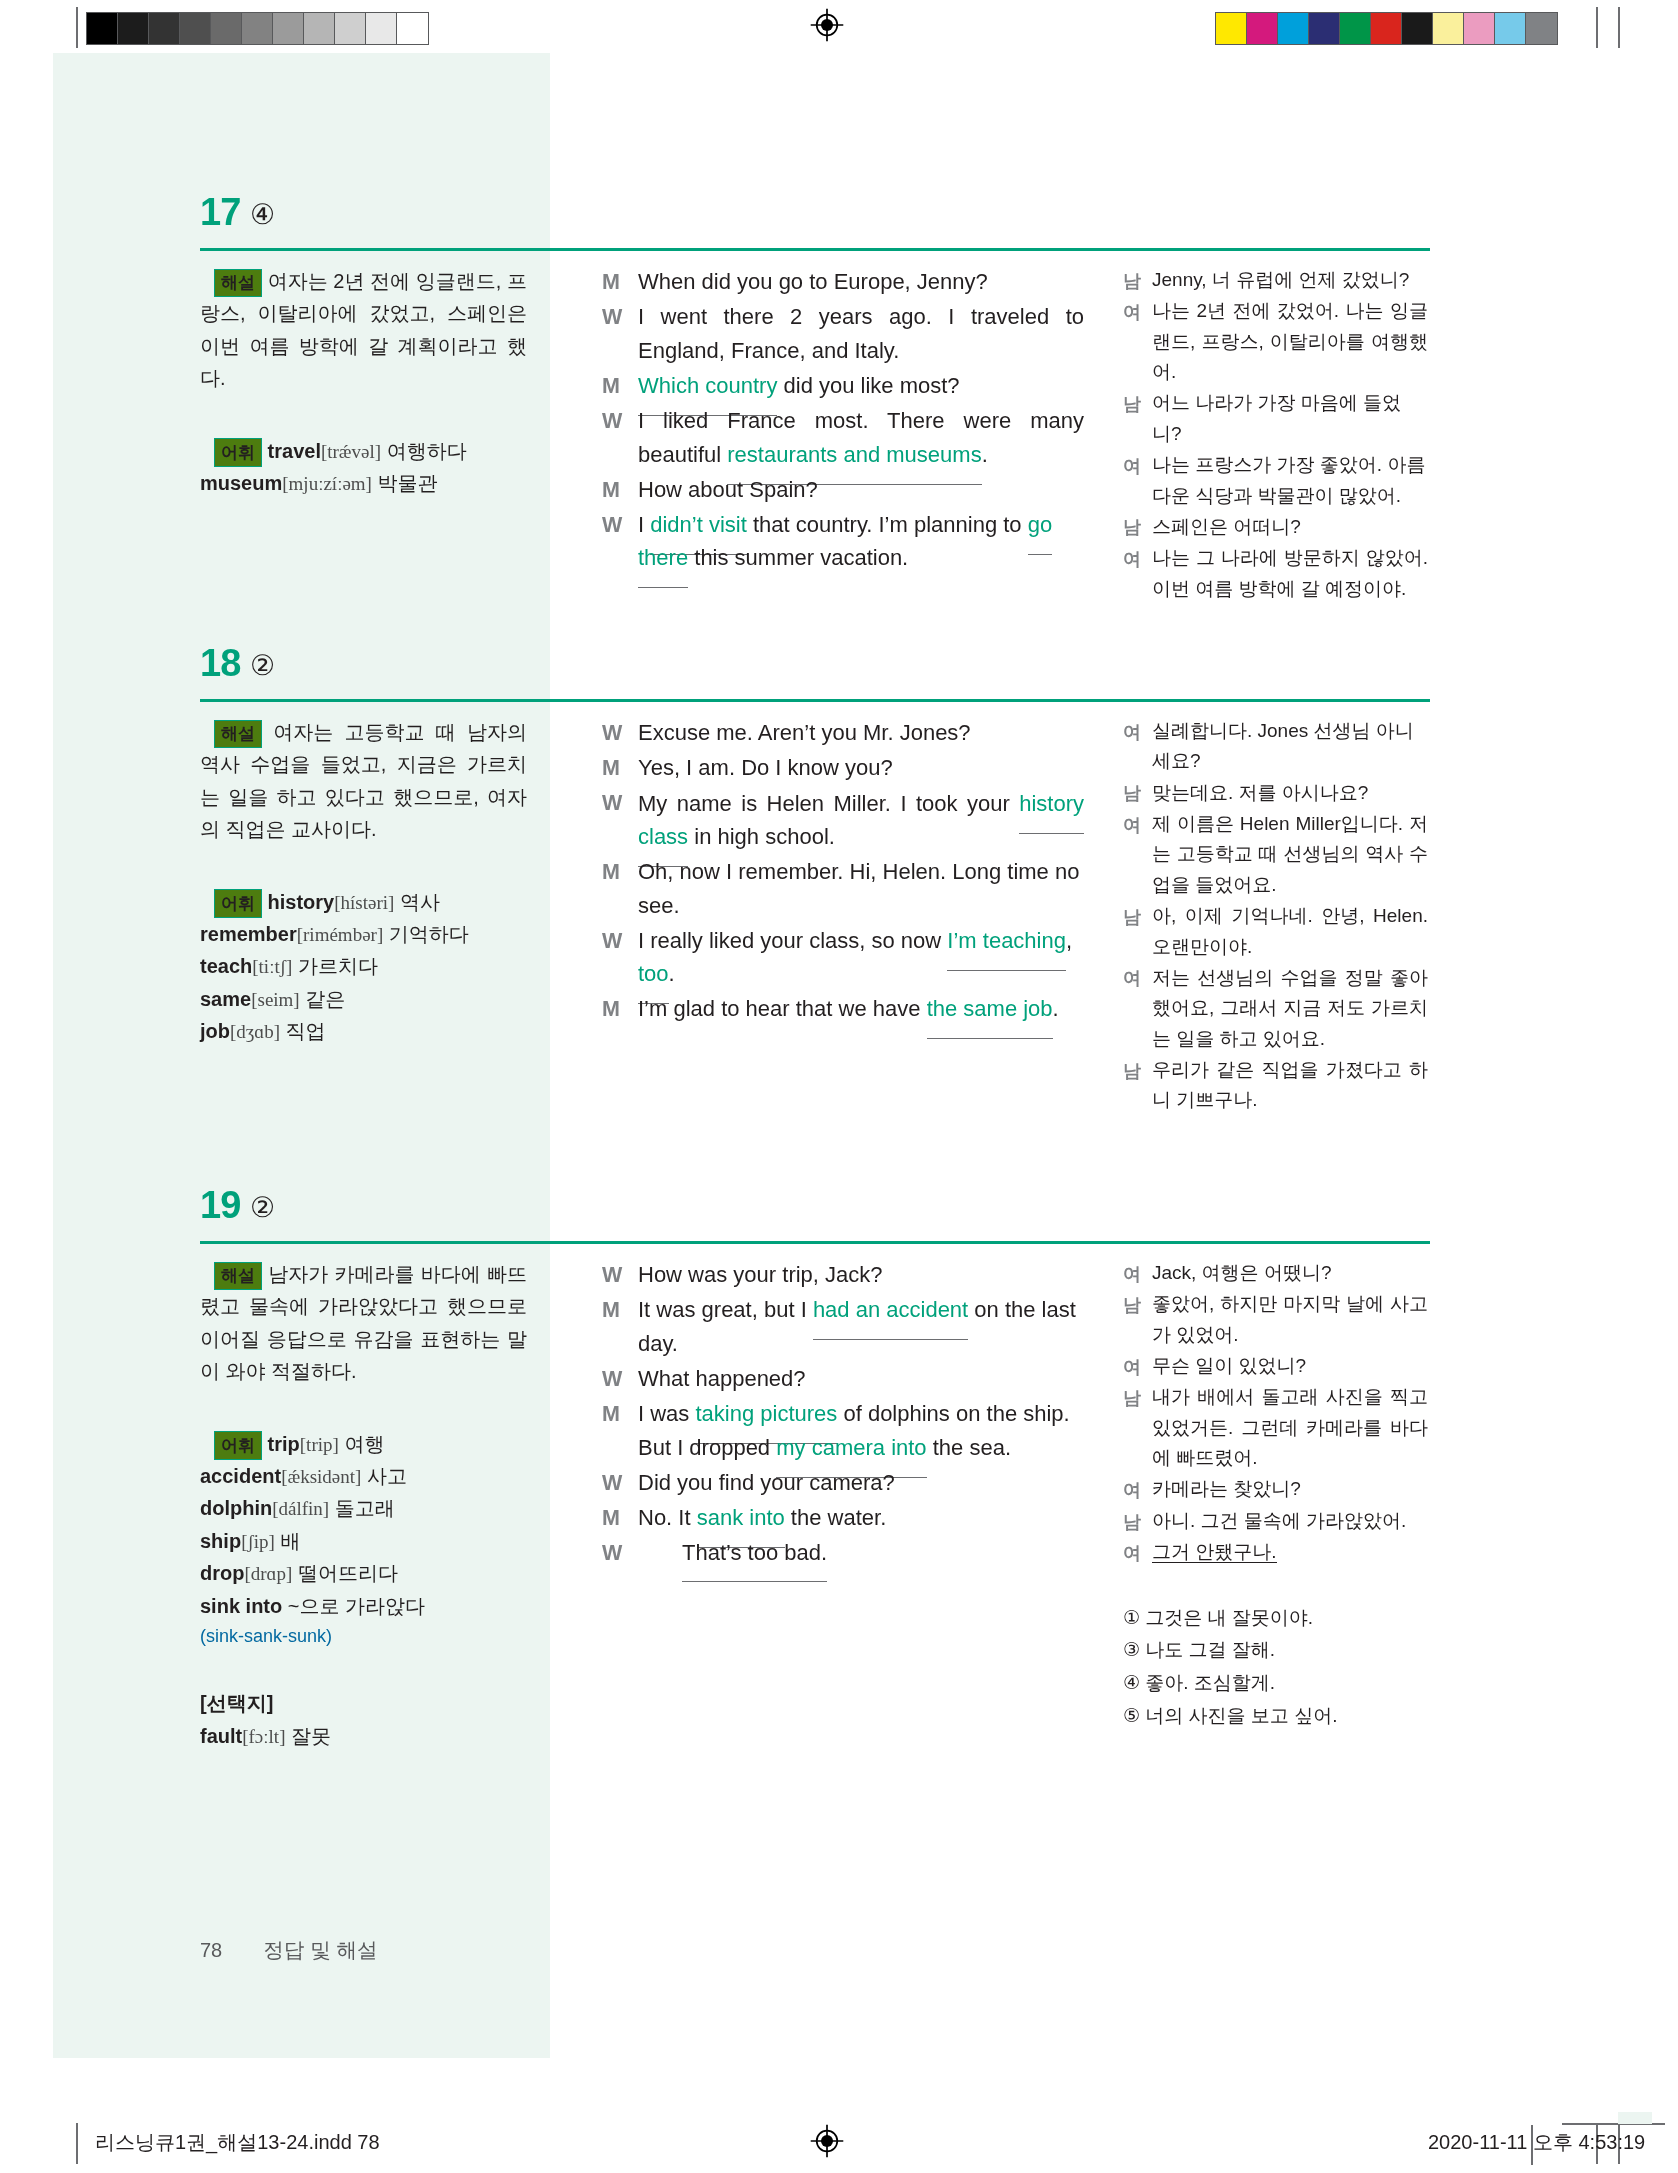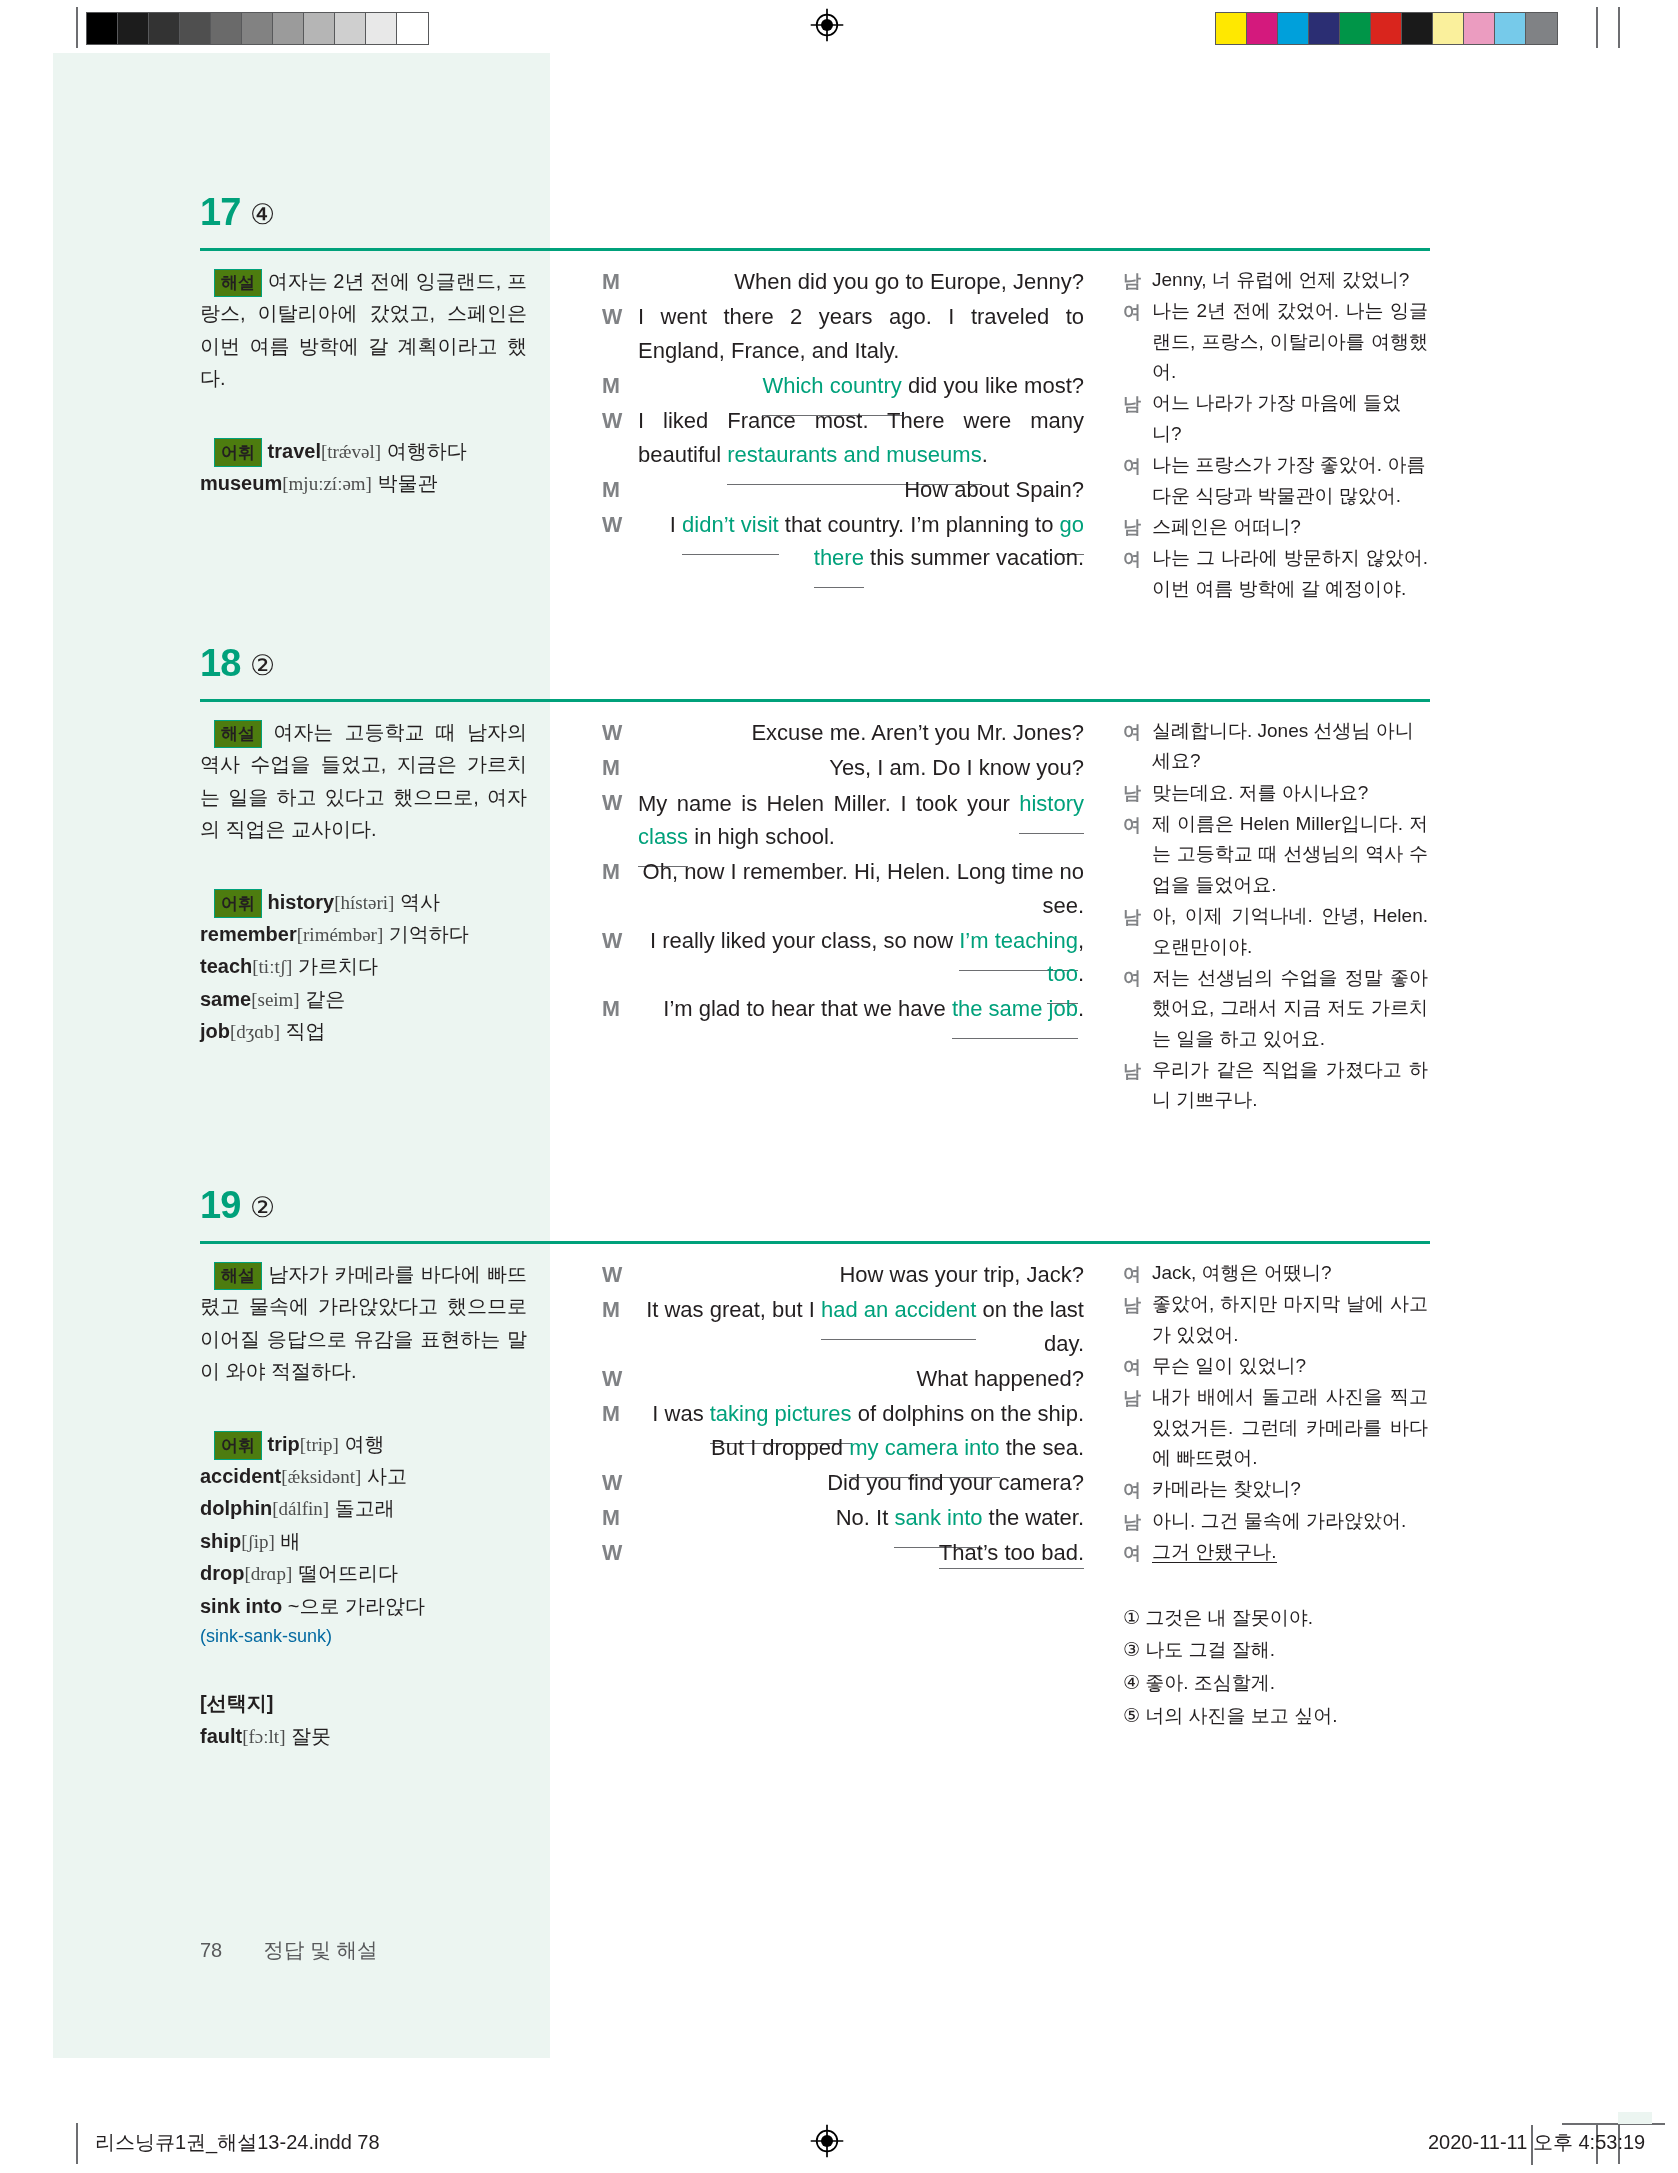--- a/index.html
+++ b/index.html
@@ -86,23 +86,23 @@
   .midcol { position:absolute; left:602px; width:482px; top:74px; }
   .dlg-row { display:flex; align-items:flex-start; margin-bottom:1.7px; }
   .spk {
     flex:0 0 36px; font-size:21.5px; font-weight:700; color:#808285;
     line-height:1.52; padding-top:0.9px;
   }
   .utt {
     flex:1 1 auto; font-size:22px; line-height:1.52; color:#231f20;
     text-align:justify; text-justify:inter-word; hyphens:none;
   }
-  .utt.nojust { text-align:right; }
+  .utt.nojust { text-align:left; }
   .hl { color:#00a17b; border-bottom:1.3px solid #6d6e71; padding-bottom:17px; }
-  .ul { border-bottom:1.3px solid #6d6e71; padding-bottom:3px; }
+  .ul { border-bottom:1.3px solid #6d6e71; padding-bottom:16px;margin-left:44px; }
 
   
   .rightcol { position:absolute; left:1123px; width:305px; top:74px; }
   .kr-row { display:flex; align-items:flex-start; margin-bottom:0.9px; }
   .kr-spk { flex:0 0 29px; font-size:18px; font-weight:600; color:#808285; line-height:1.60; padding-top:1.7px; }
   .kr-txt { flex:1 1 auto; font-size:19px; line-height:1.60; color:#231f20; text-align:justify; text-justify:inter-word; }
   .kr-txt.nojust { text-align:left; }
   .kr-underline { border-bottom:1.3px solid #231f20; }
   .choices { margin-top:34px; }
   .choice { font-size:19px; line-height:1.72; color:#231f20; }

